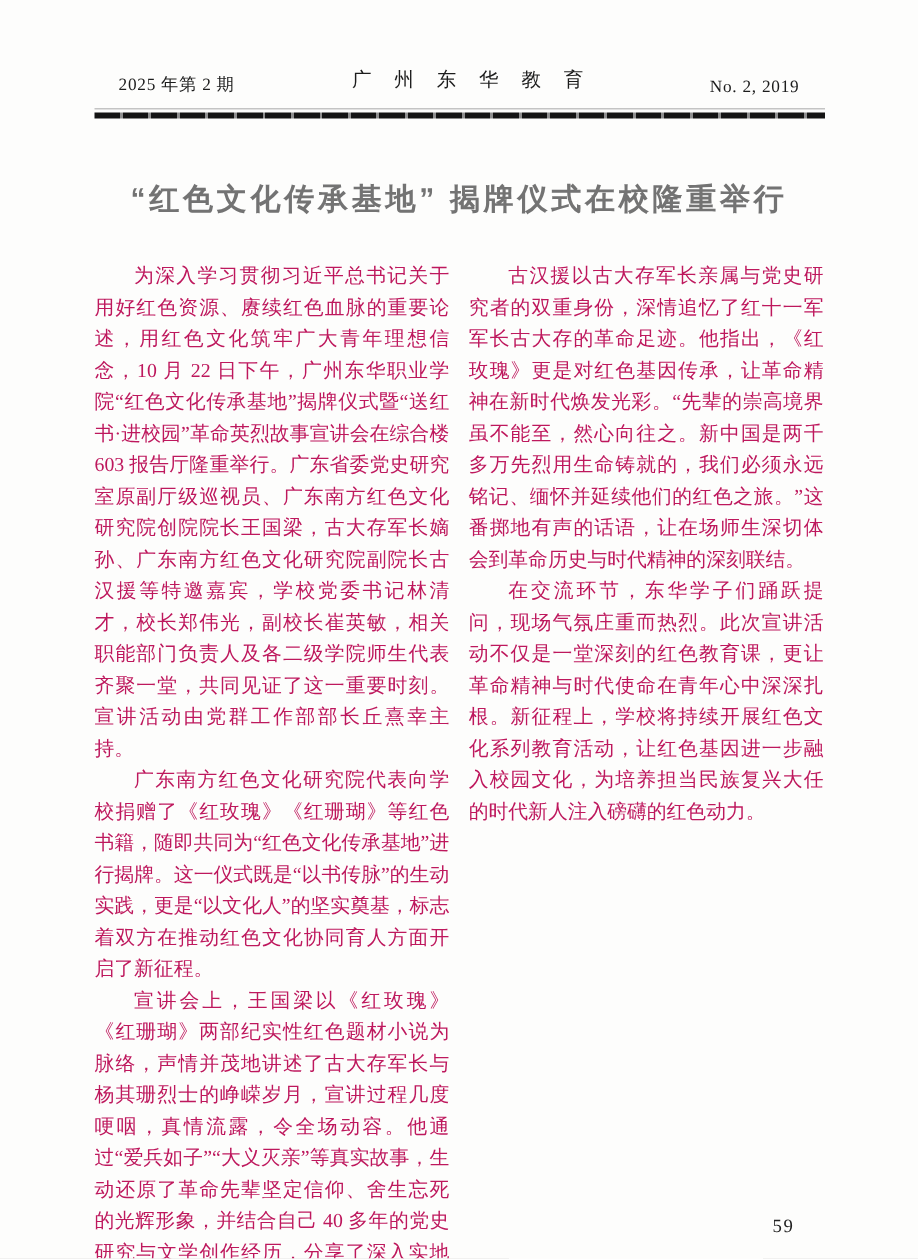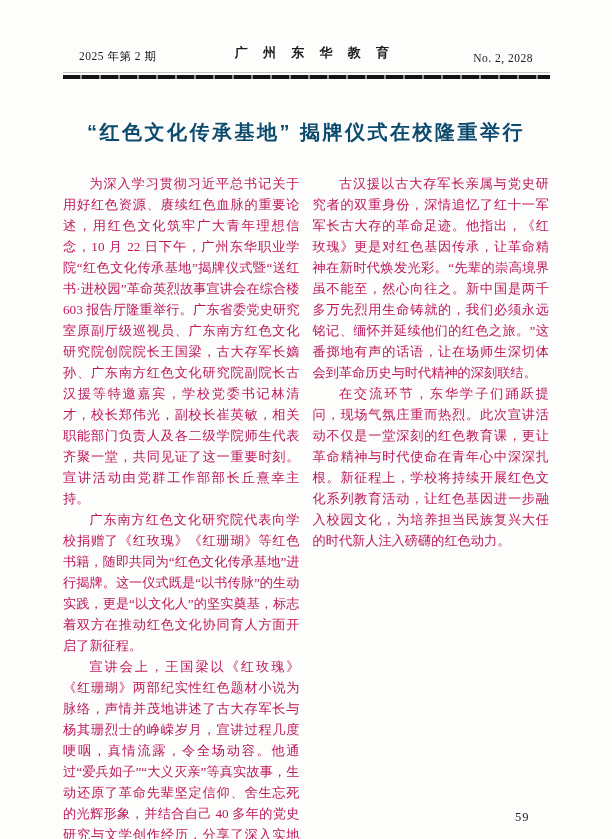--- a/index.html
+++ b/index.html
@@ -20,21 +20,21 @@
     align-items:flex-end;
     margin:44px 63px 0 63px;
     padding:0 16px;
   }
   .hdr-side{
     font-size:11.5px;
     letter-spacing:0.5px;
     white-space:nowrap;
     padding-bottom:1px;
   }
-  .hdr-center{text-align:right;font-weight:bold;}
+  .hdr-center{text-align:right;}
   .hdr-center .cn{
     font-size:13px;
     letter-spacing:6px;
     margin-bottom:3px;
     white-space:nowrap;
   }
   .hdr-center .en{
     font-size:11px;
     letter-spacing:1.2px;
     white-space:nowrap;
@@ -47,21 +47,21 @@
       repeating-linear-gradient(90deg,#141414 0 17px,#8f8f8f 17px 19px) 0 3px/100% 4px no-repeat;
   }
   
   .title{
     margin:40px 40px 0 40px;
     text-align:center;
     font-family:"Liberation Sans","DejaVu Sans",sans-serif;
     font-weight:bold;
     font-size:20px;
     letter-spacing:2.5px;
-    color:#0c4a6e;
+    color:#737373;
   }
   
   .columns{
     display:flex;
     gap:13px;
     margin:27px 63px 0 63px;
   }
   .col{
     flex:1 1 0;
     min-width:0;
@@ -87,21 +87,21 @@
 </head>
 <body>
 
 <div class="page">
 
   <header class="hdr">
     <div class="hdr-side">2025 年第 2 期</div>
     <div class="hdr-center">
       <div class="cn">广 州 东 华 教 育</div>
     </div>
-    <div class="hdr-side">No. 2, 2028</div>
+    <div class="hdr-side">No. 2, 2019</div>
   </header>
 
   <div class="rule"></div>
 
   <h1 class="title">“红色文化传承基地” 揭牌仪式在校隆重举行</h1>
 
   <div class="columns">
     <div class="col">
       <p>为深入学习贯彻习近平总书记关于用好红色资源、赓续红色血脉的重要论述，用红色文化筑牢广大青年理想信念，10 月 22 日下午，广州东华职业学院“红色文化传承基地”揭牌仪式暨“送红书·进校园”革命英烈故事宣讲会在综合楼 603 报告厅隆重举行。广东省委党史研究室原副厅级巡视员、广东南方红色文化研究院创院院长王国梁，古大存军长嫡孙、广东南方红色文化研究院副院长古汉援等特邀嘉宾，学校党委书记林清才，校长郑伟光，副校长崔英敏，相关职能部门负责人及各二级学院师生代表齐聚一堂，共同见证了这一重要时刻。宣讲活动由党群工作部部长丘熹幸主持。</p>
       <p>广东南方红色文化研究院代表向学校捐赠了《红玫瑰》《红珊瑚》等红色书籍，随即共同为“红色文化传承基地”进行揭牌。这一仪式既是“以书传脉”的生动实践，更是“以文化人”的坚实奠基，标志着双方在推动红色文化协同育人方面开启了新征程。</p>

